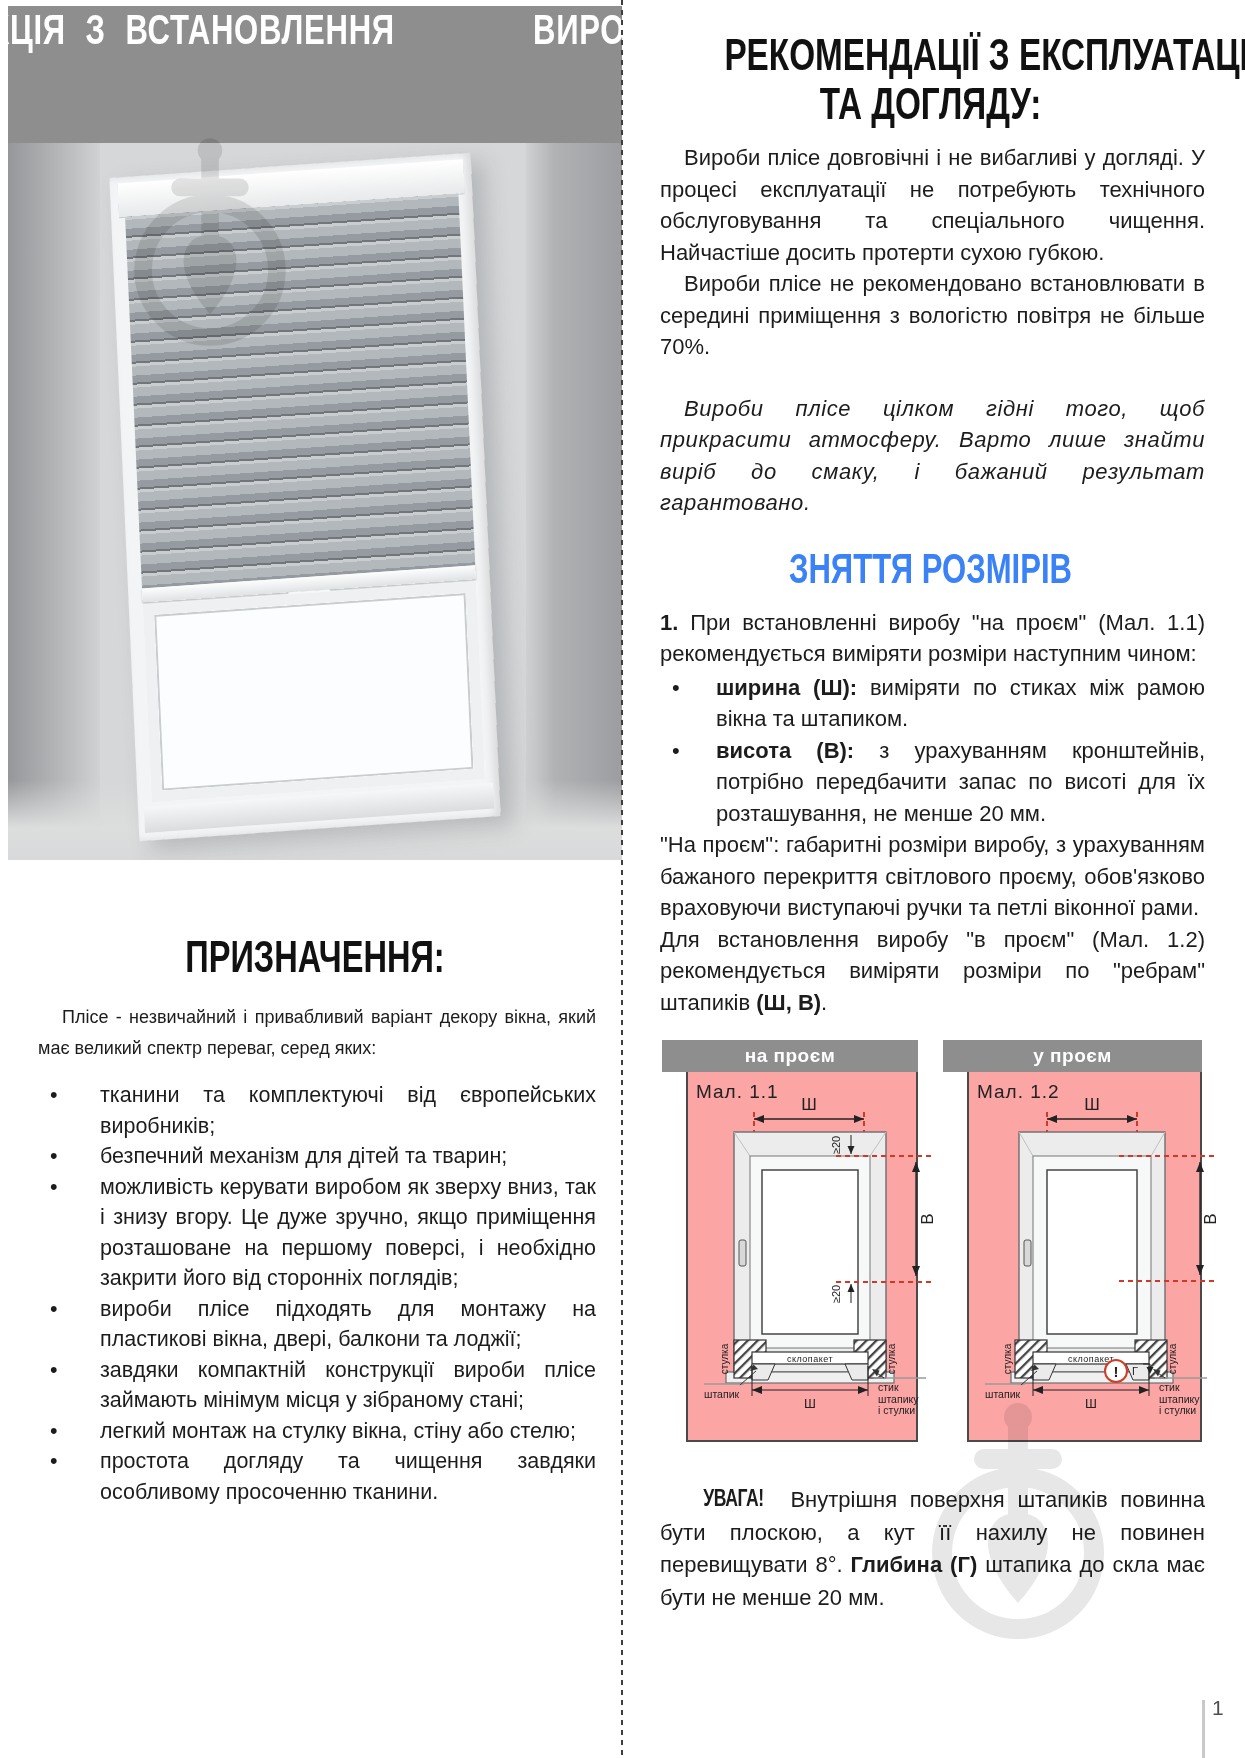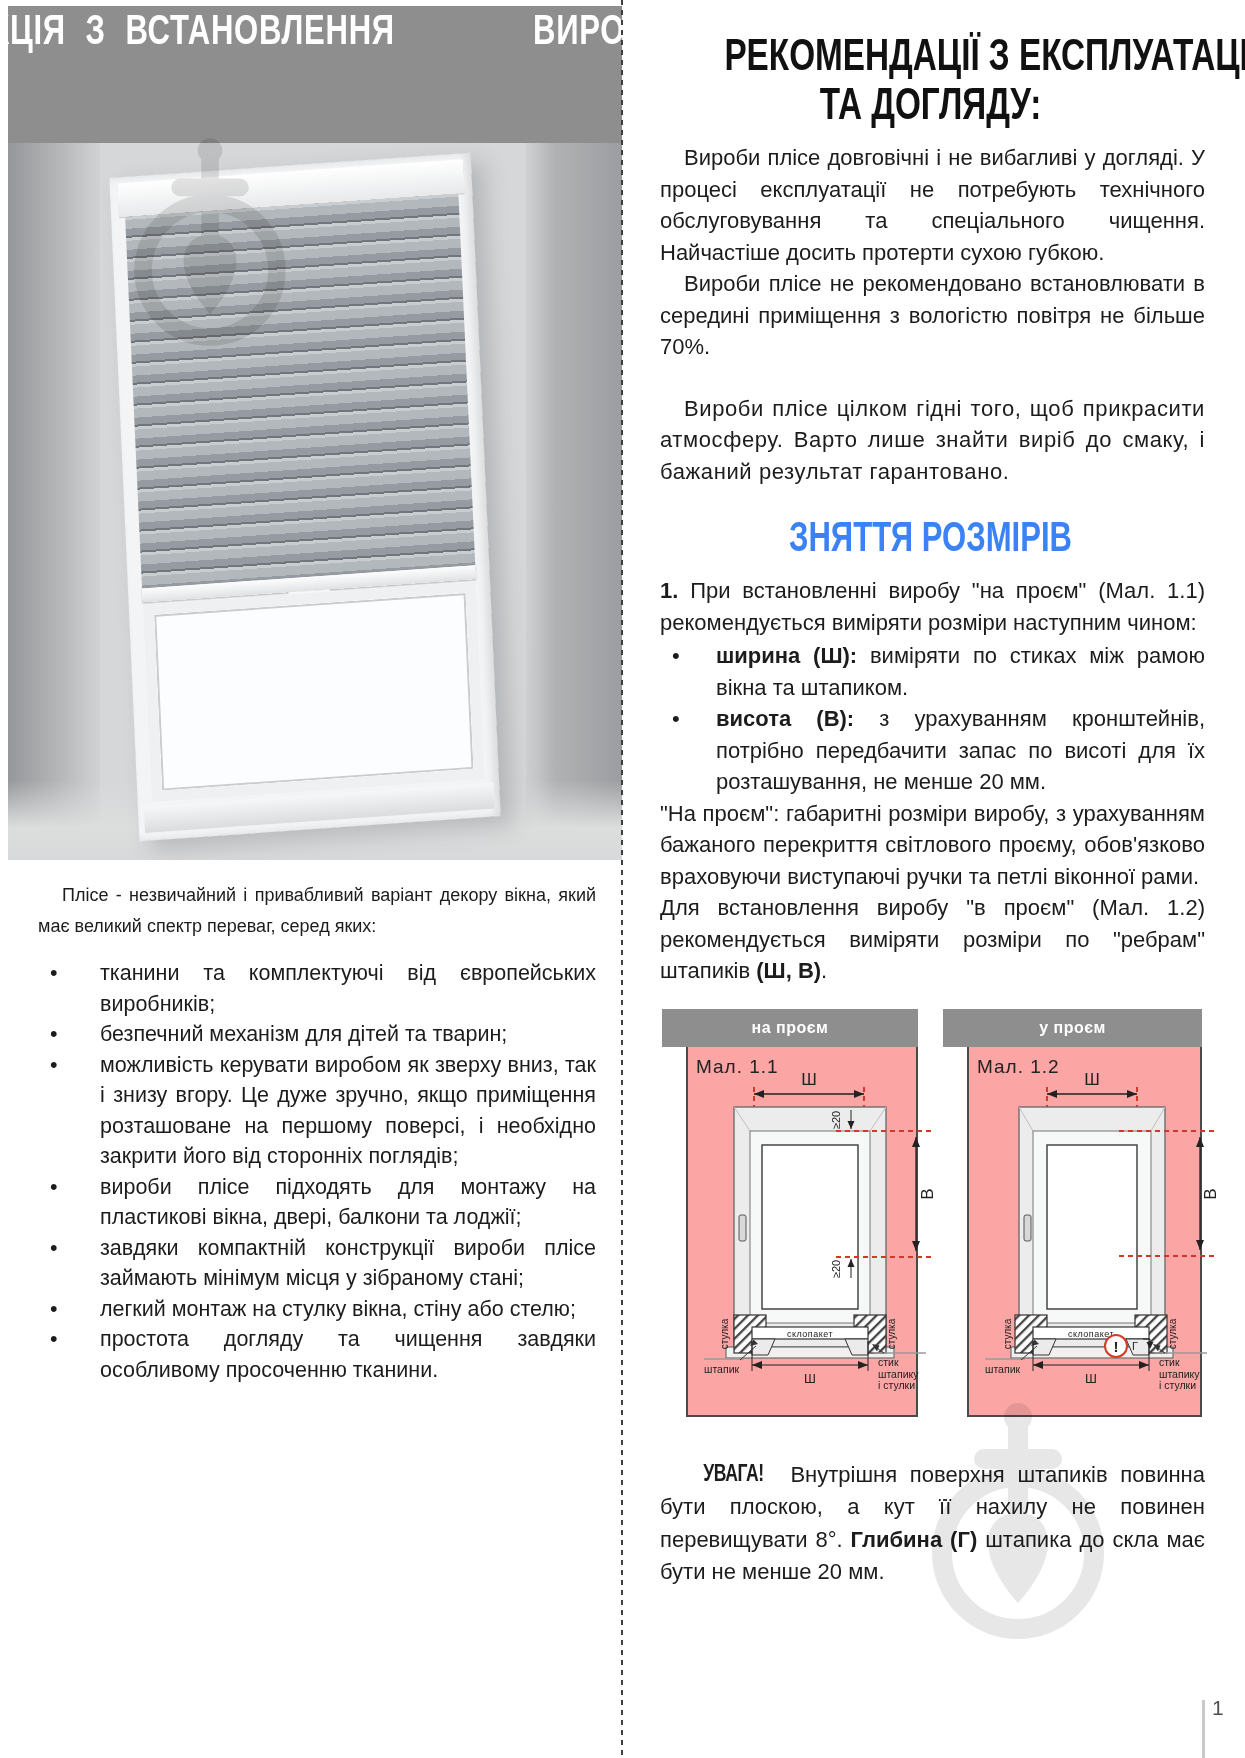--- a/index.html
+++ b/index.html
@@ -45,32 +45,32 @@
   .h-purpose{margin-top:72px;font-size:44px;line-height:50px;color:#111;}
   .intro{margin:20px 26px 0 30px;font-size:18px;line-height:31px;text-align:justify;text-indent:24px;}
   .blist{list-style:none;margin:16px 0 10px 0;padding:0 26px 0 92px;}
   .blist li{position:relative;font-size:21.5px;line-height:30.5px;text-align:justify;margin:0;}
   .blist li::before{content:"\2022";position:absolute;left:-50px;top:0;font-size:21.5px;}
   
   .care-title{margin-top:30px;font-size:45px;line-height:49px;color:#111;}
   .p{margin:0 4px 0 8px;font-size:22px;line-height:31.5px;text-align:justify;}
   .p.ind{text-indent:24px;}
   .p.mt{margin-top:14px;}
-  .p.it{letter-spacing:.6px;margin-top:30px;}
+  .p.it{font-style:italic;letter-spacing:.6px;margin-top:30px;}
   .h-measure{margin-top:26px;font-size:42px;line-height:48px;color:#3b82f6;}
   .p.step{margin-top:14px;}
   .rlist{list-style:none;margin:2px 4px 0 8px;padding:0 0 0 56px;}
   .rlist li{position:relative;font-size:22px;line-height:31.5px;text-align:justify;}
   .rlist li::before{content:"\2022";position:absolute;left:-44px;top:0;}
   
   .panels{display:flex;margin:22px 0 0 10px;}
   .panel{width:256px;}
   .panel + .panel{margin-left:25px;width:259px;}
-  .panel-h{height:38px;background:#8e8e8e;color:#fff;display:flex;align-items:center;justify-content:center;
-    font-weight:bold;font-size:16px;letter-spacing:.5px;}
+  .panel-h{height:32px;background:#8e8e8e;color:#fff;display:flex;align-items:center;justify-content:center;
+    font-weight:bold;font-size:19px;letter-spacing:.5px;}
   .panel-b{border:2px solid #4a4a4a;border-top:none;height:368px;position:relative;background:#fca5a5;margin-left:24px;}
   .panel-b svg{display:block;}
   svg text{font-family:"Liberation Sans",sans-serif;fill:#222;}
   
   .attn{margin:42px 4px 0 8px;font-size:22px;line-height:32.5px;text-align:justify;text-indent:24px;}
   .attn-label{display:inline-block;font-weight:bold;transform:scaleX(.8) scaleY(1.12);
     transform-origin:left bottom;margin-right:-6px;letter-spacing:-.5px;}
   
   .wm{position:absolute;pointer-events:none;mix-blend-mode:multiply;}
   .wm svg{display:block;width:100%;height:100%;}
@@ -96,20 +96,23 @@
     <div class="win">
       <div class="pelmet"></div>
       <div class="blind"></div>
       <div class="rail"></div>
       <div class="handle"></div>
       <div class="glass"></div>
       <div class="sillbar"></div>
     </div>
   </div>
 
+  <div class="h-purpose center">
+    <span class="cond">ПРИЗНАЧЕННЯ:</span>
+  </div>
 
   <p class="intro">Плісе - незвичайний і привабливий варіант декору вікна, який має великий спектр переваг, серед яких:</p>
 
   <ul class="blist">
     <li><span>тканини та комплектуючі від європейських виробників;</span></li>
     <li><span>безпечний механізм для дітей та тварин;</span></li>
     <li><span>можливість керувати виробом як зверху вниз, так і знизу вгору. Це дуже зручно, якщо приміщення розташоване на першому поверсі, і необхідно закрити його від сторонніх поглядів;</span></li>
     <li><span>вироби плісе підходять для монтажу на пластикові вікна, двері, балкони та лоджії;</span></li>
     <li><span>завдяки компактній конструкції вироби плісе займають мінімум місця у зібраному стані;</span></li>
     <li><span>легкий монтаж на стулку вікна, стіну або стелю;</span></li>

